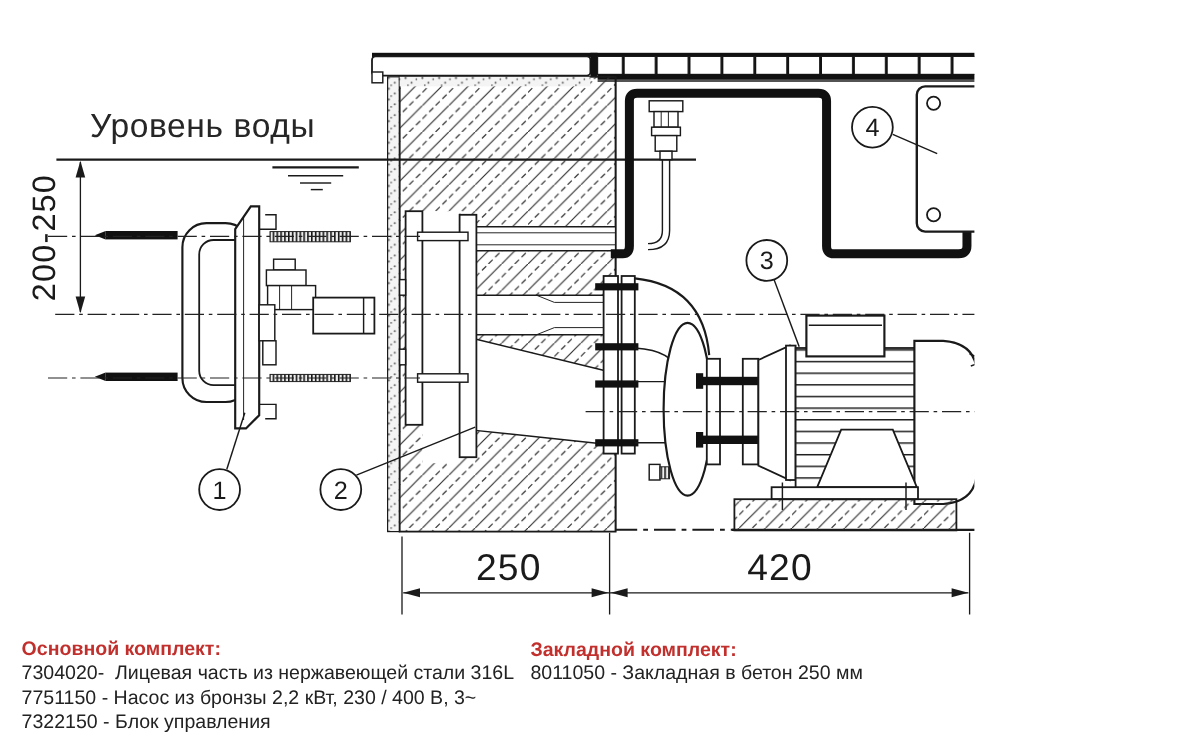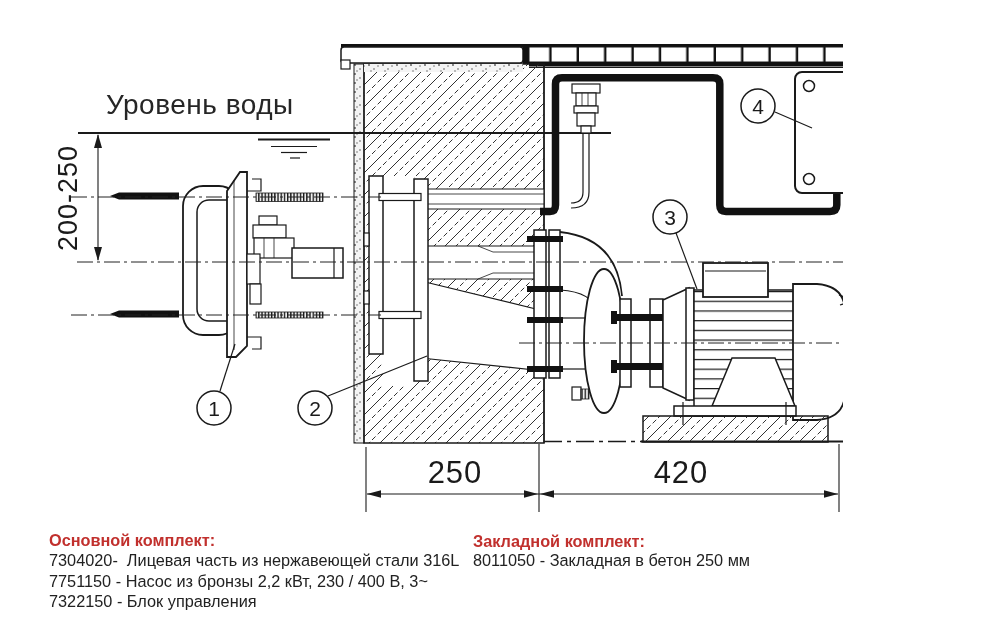--- a/index.html
+++ b/index.html
@@ -1,17 +1,17 @@
 <!DOCTYPE html>
 <html><head>
 <meta charset="utf-8">
 <style>
   html,body{margin:0;padding:0;background:#fff;}
   #stage{position:relative;width:812px;height:623px;background:#fff;overflow:hidden;
-         font-family:"Liberation Sans",sans-serif;margin-left:31px;}
+         font-family:"Liberation Sans",sans-serif;}
   svg{display:block;}
   
   .s18{stroke:#1a1a1a;stroke-width:1.8;fill:#fff}
   .s15{stroke:#1a1a1a;stroke-width:1.5;fill:#fff}
   .s12{stroke:#1a1a1a;stroke-width:1.2;fill:#fff}
   .ln{stroke:#1a1a1a;stroke-width:1.2;fill:none}
   .ln08{stroke:#1a1a1a;stroke-width:0.8;fill:none}
   .ln2{stroke:#1a1a1a;stroke-width:1.8;fill:none}
   .blk{fill:#111;stroke:none}
   .wht{fill:#fff;stroke:none}

